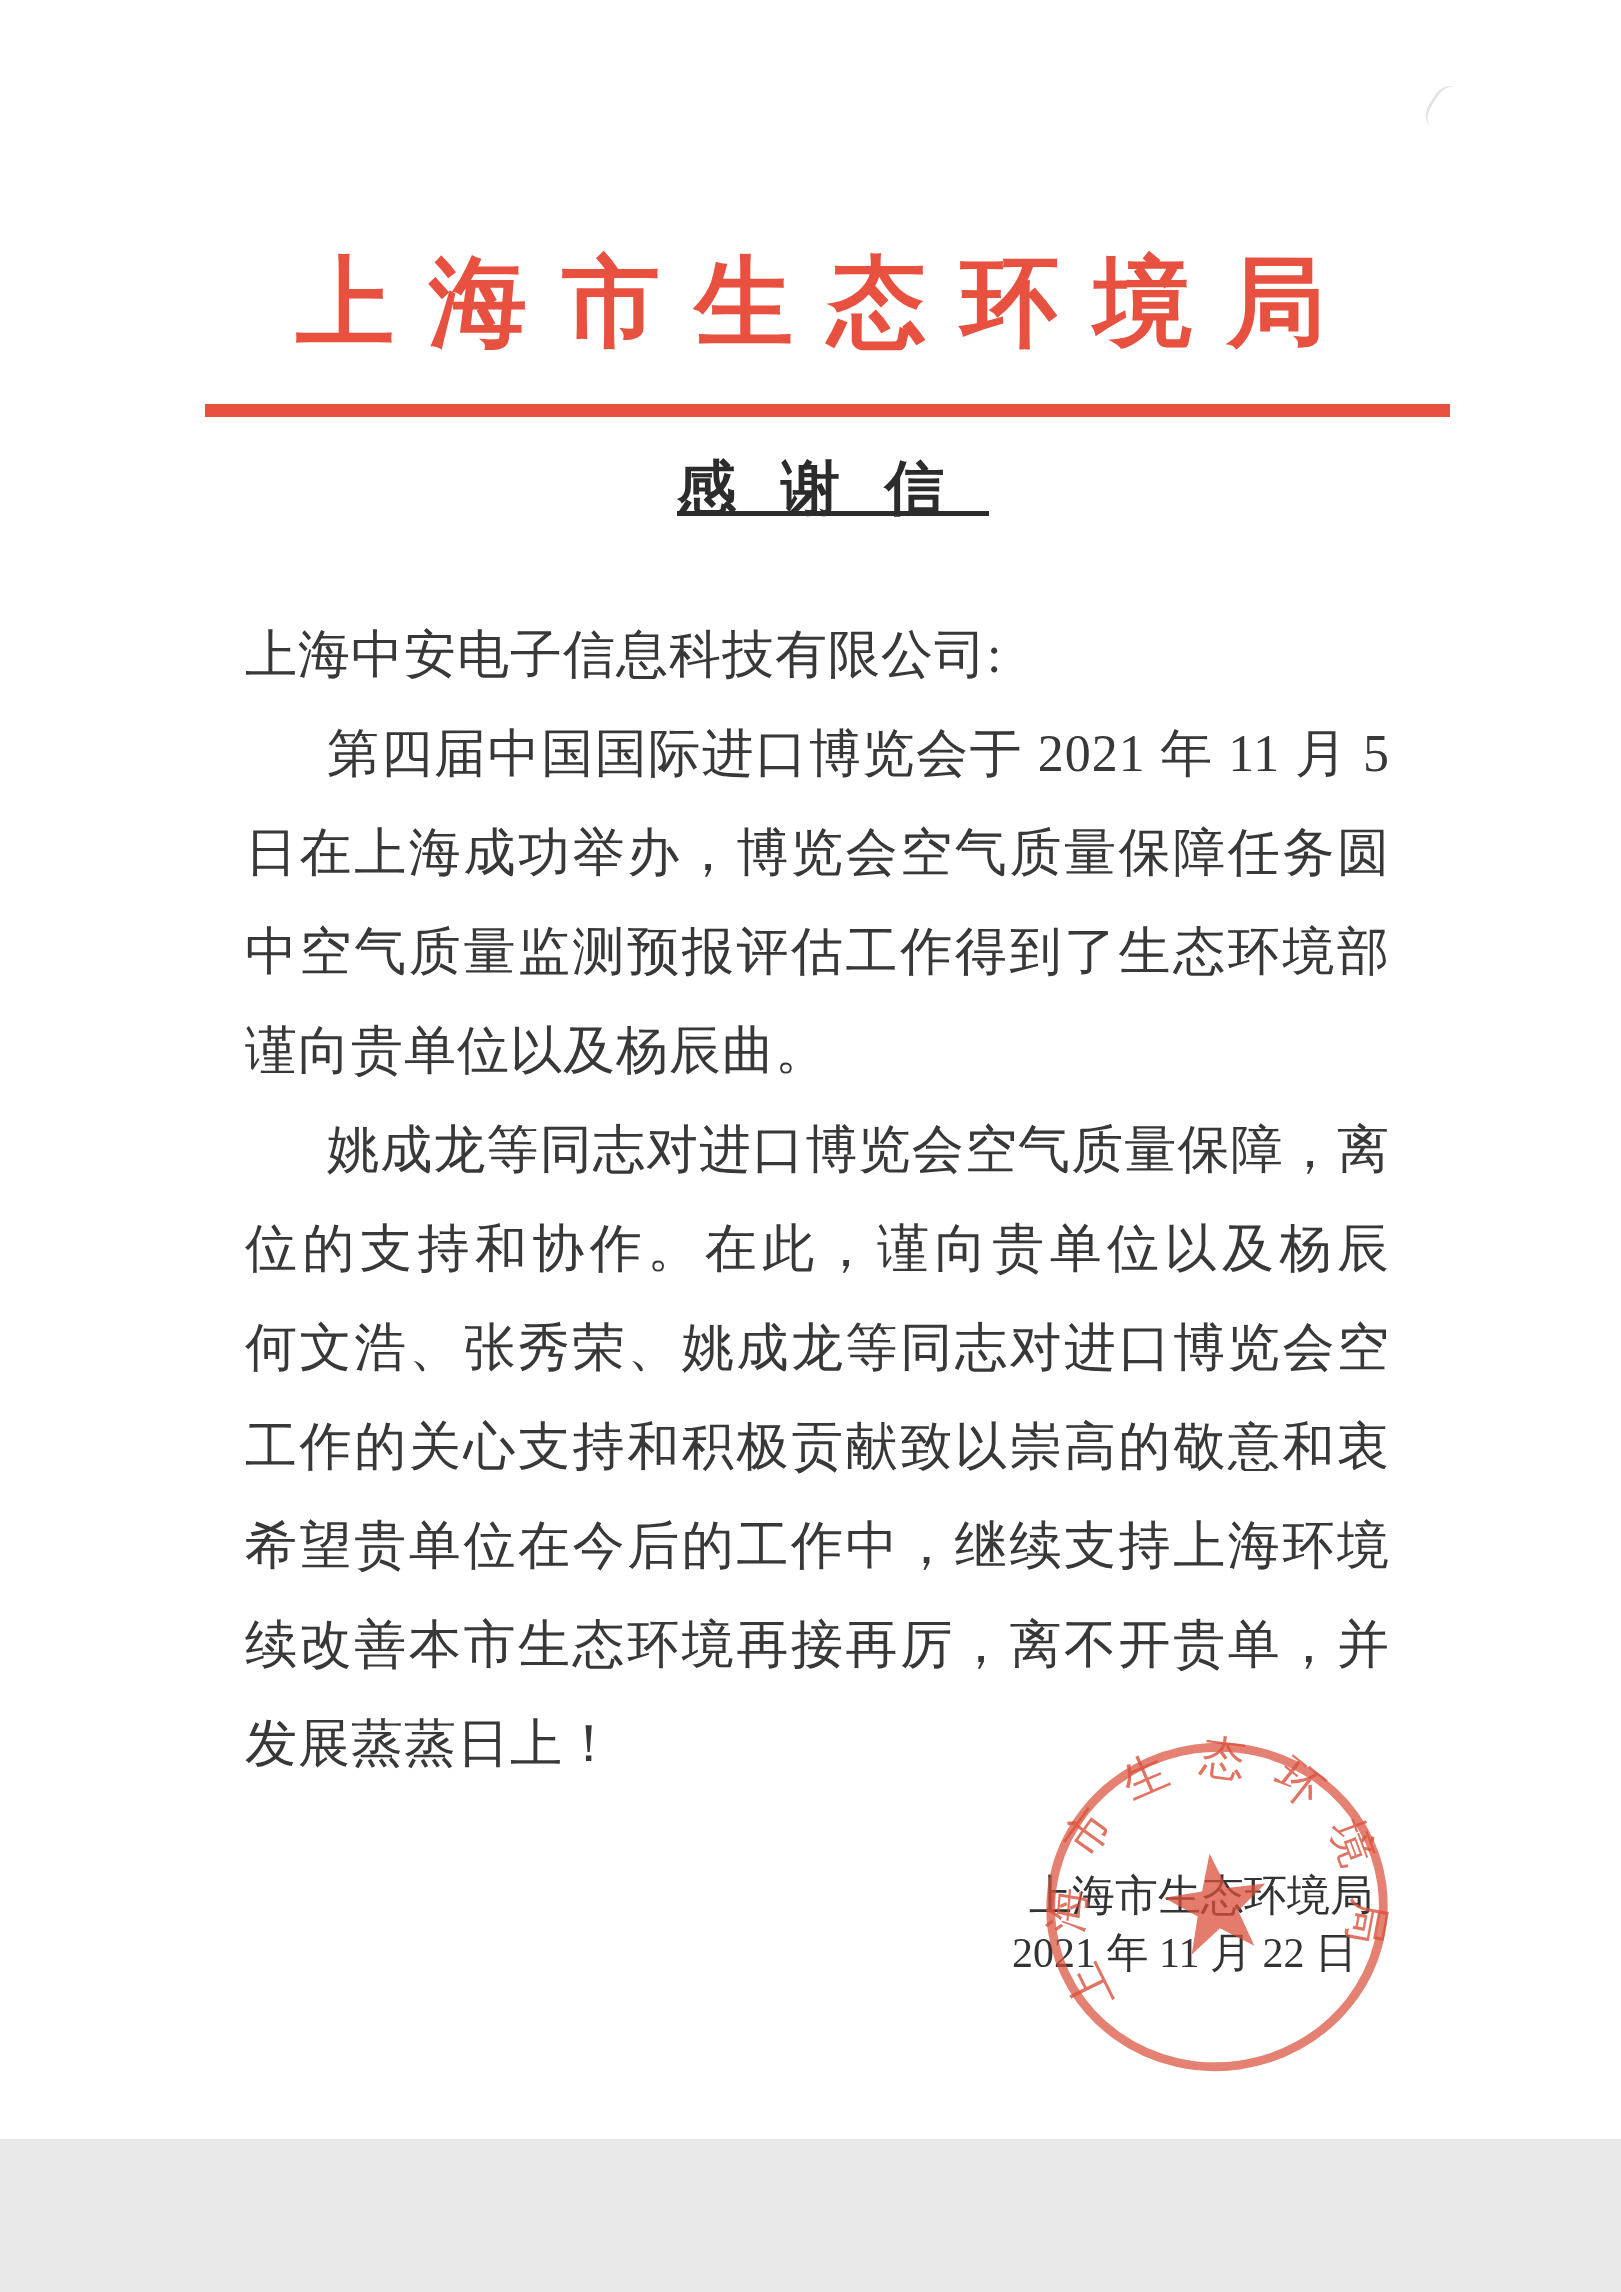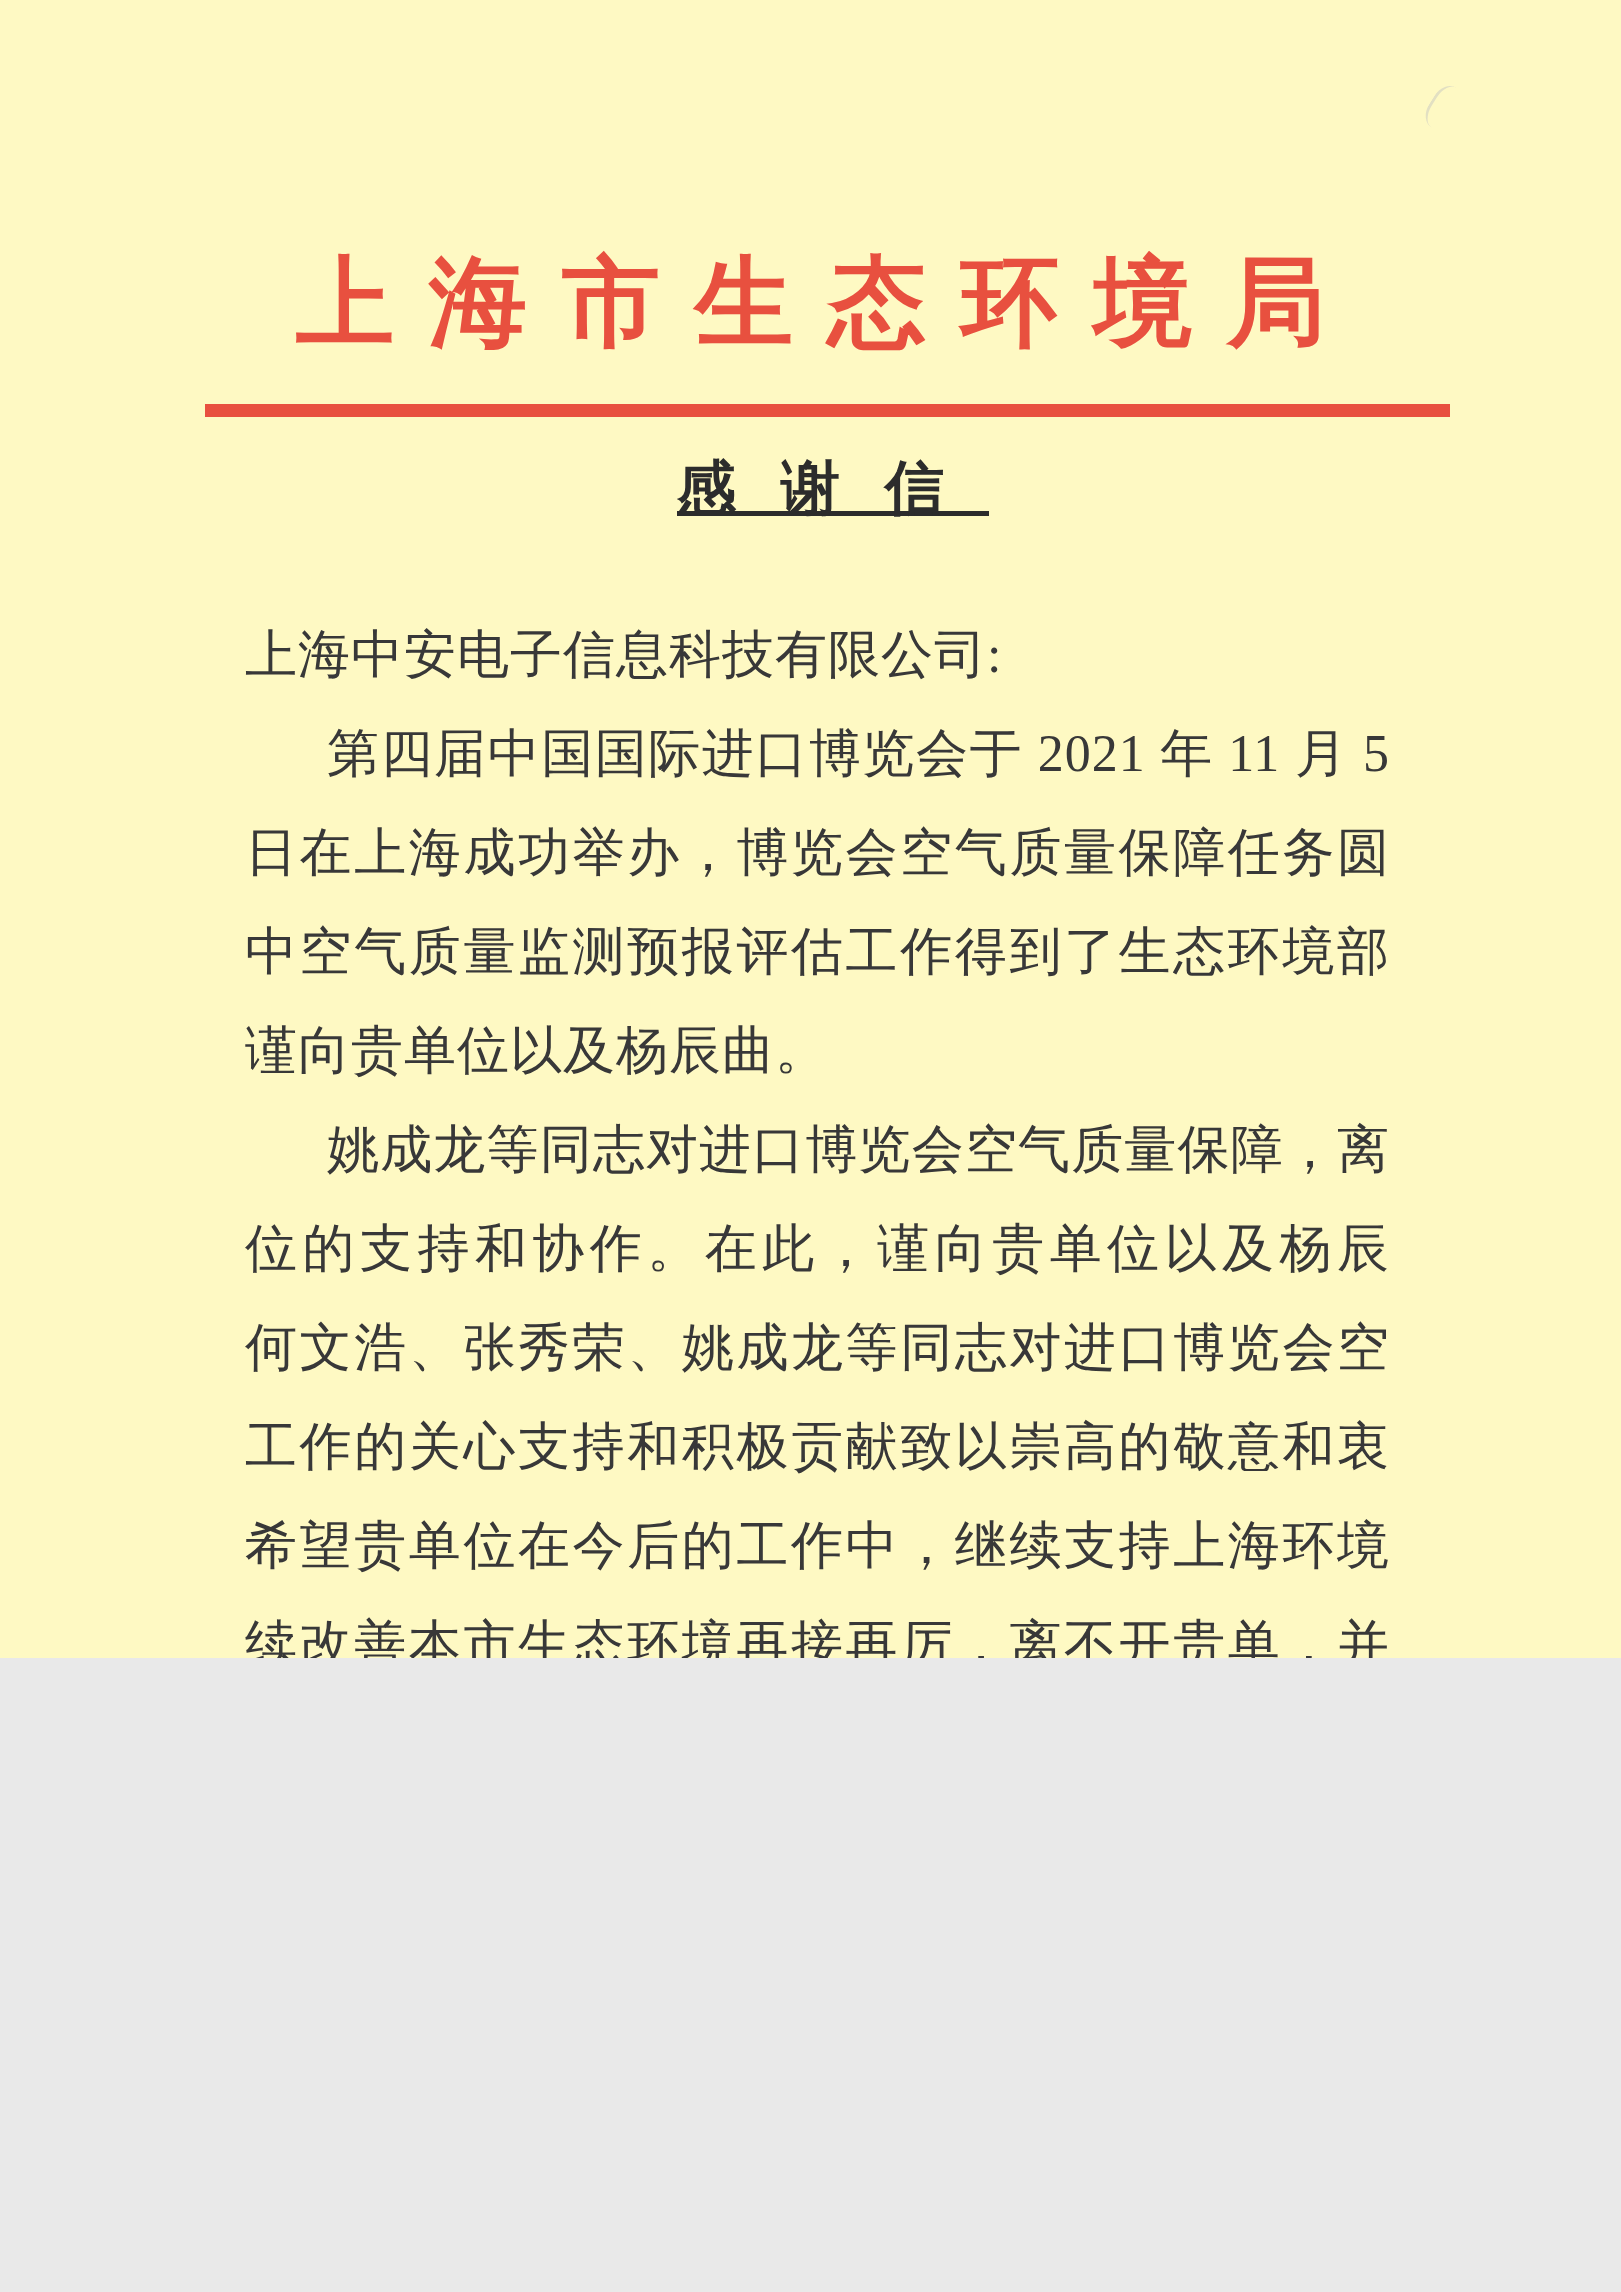--- a/index.html
+++ b/index.html
@@ -1,20 +1,20 @@
 <!DOCTYPE html>
 <html><head>
 <meta charset="utf-8">
 <style>
   html,body{margin:0;padding:0;background:#e9e9e9;}
   .page{
     position:relative;
-    width:1621px;height:1658px;
+    width:1621px;height:2139px;
     margin:0 auto;
-    background:#fef9c3;
+    background:#ffffff;
     overflow:hidden;
     font-family:"Liberation Serif","DejaVu Serif",serif;
   }
   
   .agency-title{
     position:absolute;top:247px;left:0;width:100%;
     text-align:center;
     font-size:98px;line-height:1.15;font-weight:bold;
     color:#e8503f;
     letter-spacing:35px;padding-left:35px;box-sizing:border-box;

